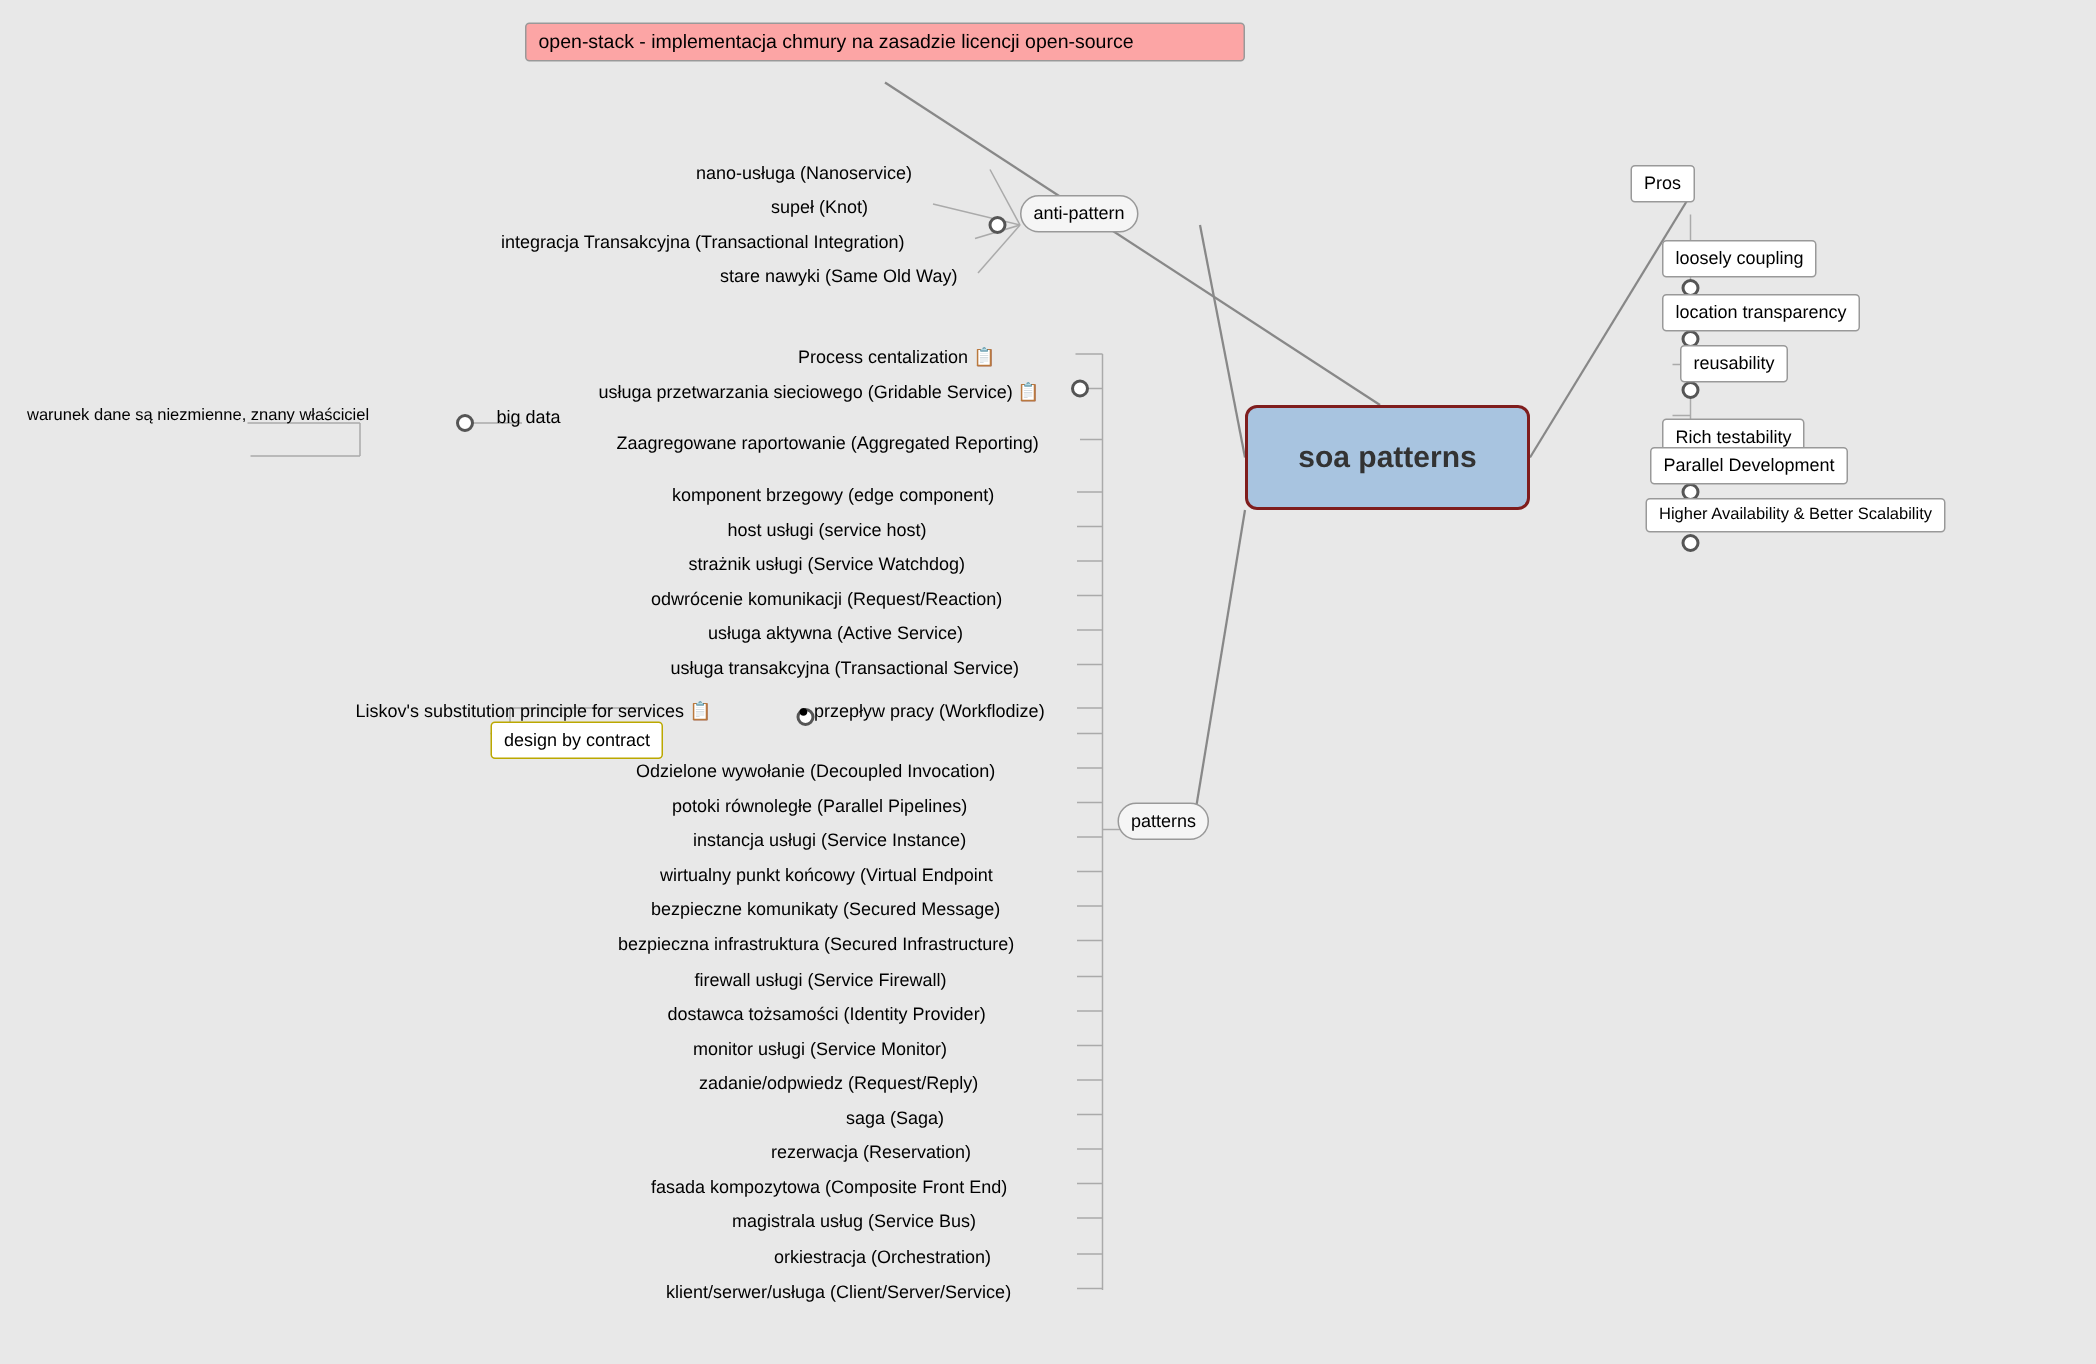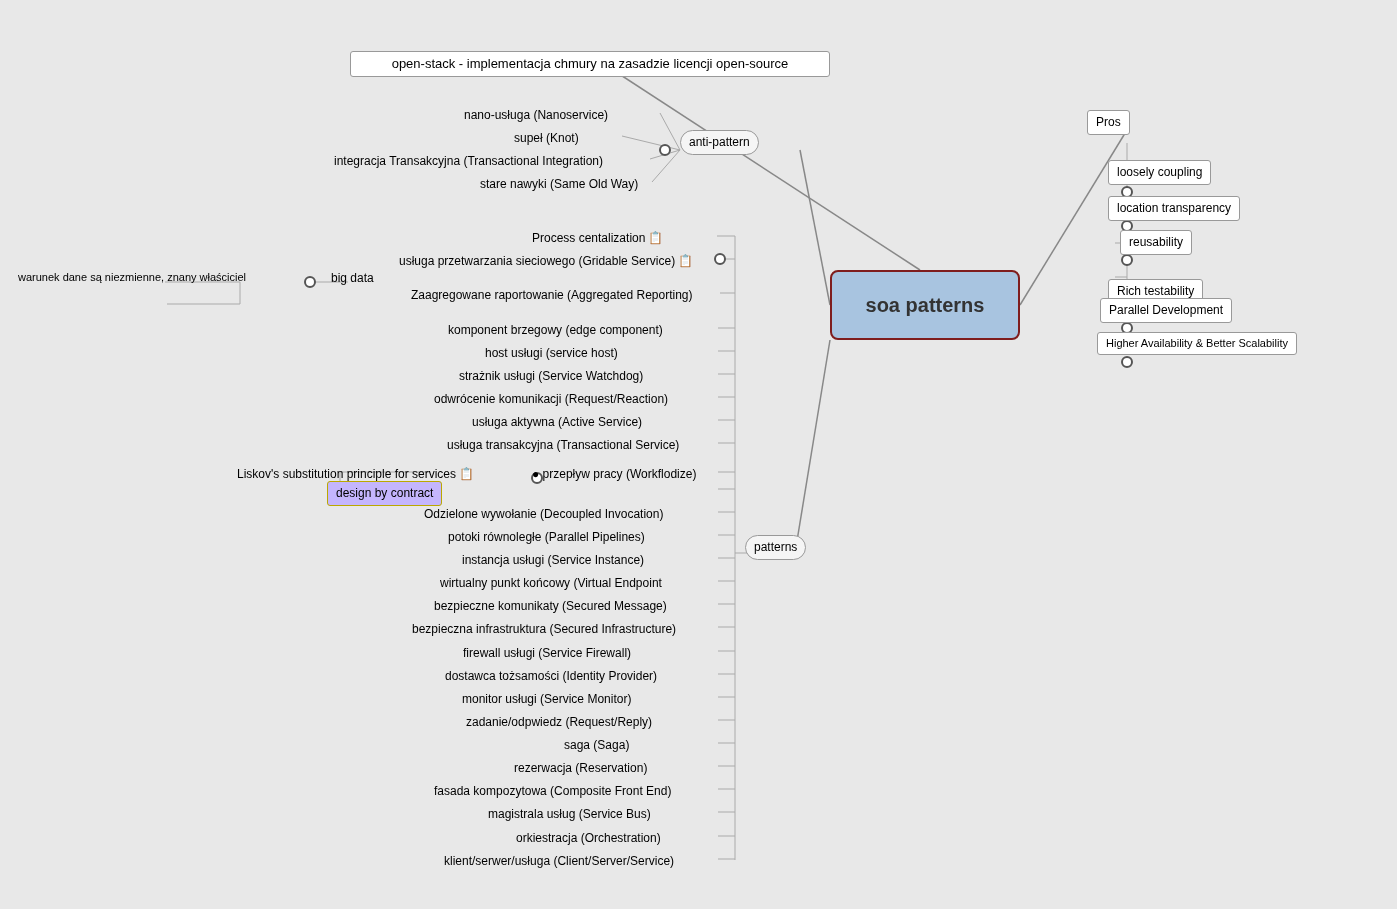--- a/index.html
+++ b/index.html
@@ -40,32 +40,30 @@
       border-radius: 8px;
       font-size: 20px;
       font-weight: bold;
       padding: 20px 30px;
       color: #333;
     }
     .node.rounded {
       border-radius: 20px;
     }
     .node.highlight {
-      background: #c4b5fd;
+      background: #ffffff;
       border: 1px solid #bba800;
     }
     .node.openstack {
-      background: #ffffff;
+      background: #fca5a5;
       border: 1px solid #999;
       border-radius: 3px;
       white-space: normal;
       width: 480px;
-      text-align: center;
       font-size: 13px;
-      margin-top: 36px;
     }
     .node.nobox {
       background: transparent;
       border: none;
       padding: 2px 4px;
     }
   </style>
 </head>
 <body>
 

